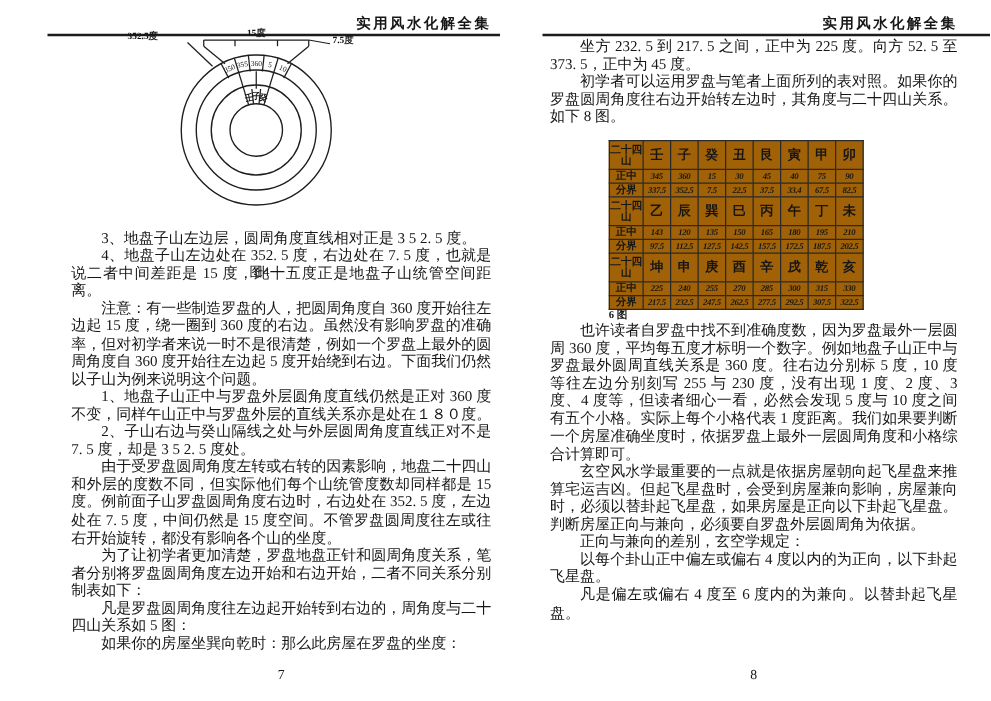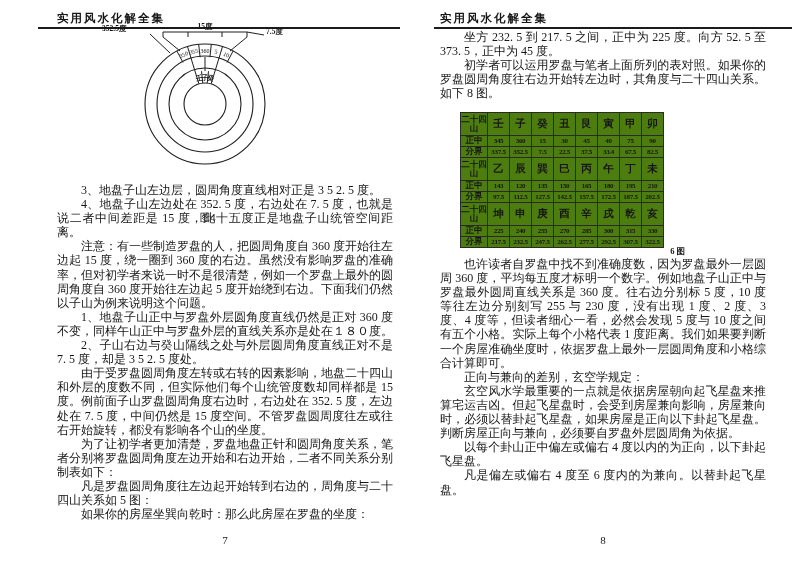--- a/index.html
+++ b/index.html
@@ -3,48 +3,48 @@
 <meta charset="utf-8">
 <style>
   html,body{margin:0;padding:0;}
   body{
     width:793px;height:561px;position:relative;overflow:hidden;
     background:#ffffff;color:#161616;
     font-family:"Liberation Serif","DejaVu Serif",serif;
   }
   .hdr{
     position:absolute;top:11px;font-weight:bold;font-size:11.5px;
-    letter-spacing:2px;text-align:left;white-space:nowrap;
+    letter-spacing:2px;text-align:right;white-space:nowrap;
   }
   .rule{position:absolute;top:27px;height:2px;background:#1b1b1b;}
   .txtcol{
     position:absolute;font-size:12px;line-height:14.1px;
     text-align:justify;text-justify:inter-ideograph;
   }
   .txtcol p{margin:0;text-indent:2em;}
   .pagenum{position:absolute;font-size:11px;text-align:center;}
   .figcap{position:absolute;text-align:center;font-size:10.5px;font-weight:normal;margin-top:45px;}
   svg text{font-family:"Liberation Serif","DejaVu Serif",serif;fill:#161616;}
   .fig-label{font-size:7.5px;font-weight:bold;}
   .fig-num{font-size:6px;}
   .fig-cjk{font-size:7px;font-weight:bold;}
   table.deg{
-    position:absolute;left:460px;top:112px;border-collapse:collapse;
-    table-layout:fixed;background:#4d7c0f;
+    position:absolute;left:487px;top:112px;border-collapse:collapse;
+    table-layout:fixed;background:#a16207;
   }
   table.deg td{
     border:1px solid #2a2a2a;text-align:center;vertical-align:middle;
     padding:0;overflow:hidden;
   }
   table.deg td.lbl{width:26px;font-size:8.5px;line-height:9.5px;font-weight:bold;}
   table.deg td.mtn{width:21px;font-size:10.5px;font-weight:bold;}
-  table.deg td.num{width:21px;font-size:7px;font-weight:bold;letter-spacing:-0.3px;}
+  table.deg td.num{width:21px;font-size:7px;font-weight:bold;letter-spacing:-0.3px;font-style:italic;}
   table.deg tr.mtn-row td{height:22px;}
   table.deg tr.num-row td{height:10px;}
-  .tblcap{position:absolute;left:487px;width:198px;top:246px;text-align:right;
+  .tblcap{position:absolute;left:487px;width:198px;top:246px;text-align:left;
     font-size:8.5px;font-weight:bold;}
 </style>
 </head>
 <body>
 
 <div class="hdr" style="left:57px;width:336px;">实用风水化解全集</div>
 <div class="rule" style="left:38px;width:362px;"></div>
 
 <svg width="215" height="152" viewBox="0 0 215 152" style="position:absolute;left:100px;top:20px;">
   <g fill="none" stroke="#1e1e1e" stroke-width="1.1">
@@ -218,18 +218,18 @@
         <td class="num">292.5</td>
         <td class="num">307.5</td>
         <td class="num">322.5</td>
       </tr>
     </tbody>
 </table>
 <div class="tblcap">6 图</div>
 
 <div class="txtcol" style="left:440px;top:257px;width:326px;">
   <p>也许读者自罗盘中找不到准确度数，因为罗盘最外一层圆周 360 度，平均每五度才标明一个数字。例如地盘子山正中与罗盘最外圆周直线关系是 360 度。往右边分别标 5 度，10 度等往左边分别刻写 255 与 230 度，没有出现 1 度、2 度、3 度、4 度等，但读者细心一看，必然会发现 5 度与 10 度之间有五个小格。实际上每个小格代表 1 度距离。我们如果要判断一个房屋准确坐度时，依据罗盘上最外一层圆周角度和小格综合计算即可。</p>
+  <p>玄空风水学最重要的一点就是依据房屋朝向起飞星盘来推算宅运吉凶。但起飞星盘时，会受到房屋兼向影响，房屋兼向时，必须以替卦起飞星盘，如果房屋是正向以下卦起飞星盘。判断房屋正向与兼向，必须要自罗盘外层圆周角为依据。</p>
   <p>正向与兼向的差别，玄空学规定：</p>
-  <p>玄空风水学最重要的一点就是依据房屋朝向起飞星盘来推算宅运吉凶。但起飞星盘时，会受到房屋兼向影响，房屋兼向时，必须以替卦起飞星盘，如果房屋是正向以下卦起飞星盘。判断房屋正向与兼向，必须要自罗盘外层圆周角为依据。</p>
   <p>以每个卦山正中偏左或偏右 4 度以内的为正向，以下卦起飞星盘。</p>
   <p>凡是偏左或偏右 4 度至 6 度内的为兼向。以替卦起飞星盘。</p>
 </div>
 <div class="pagenum" style="left:440px;width:326px;top:534px;">8</div>
 
 </body></html>

